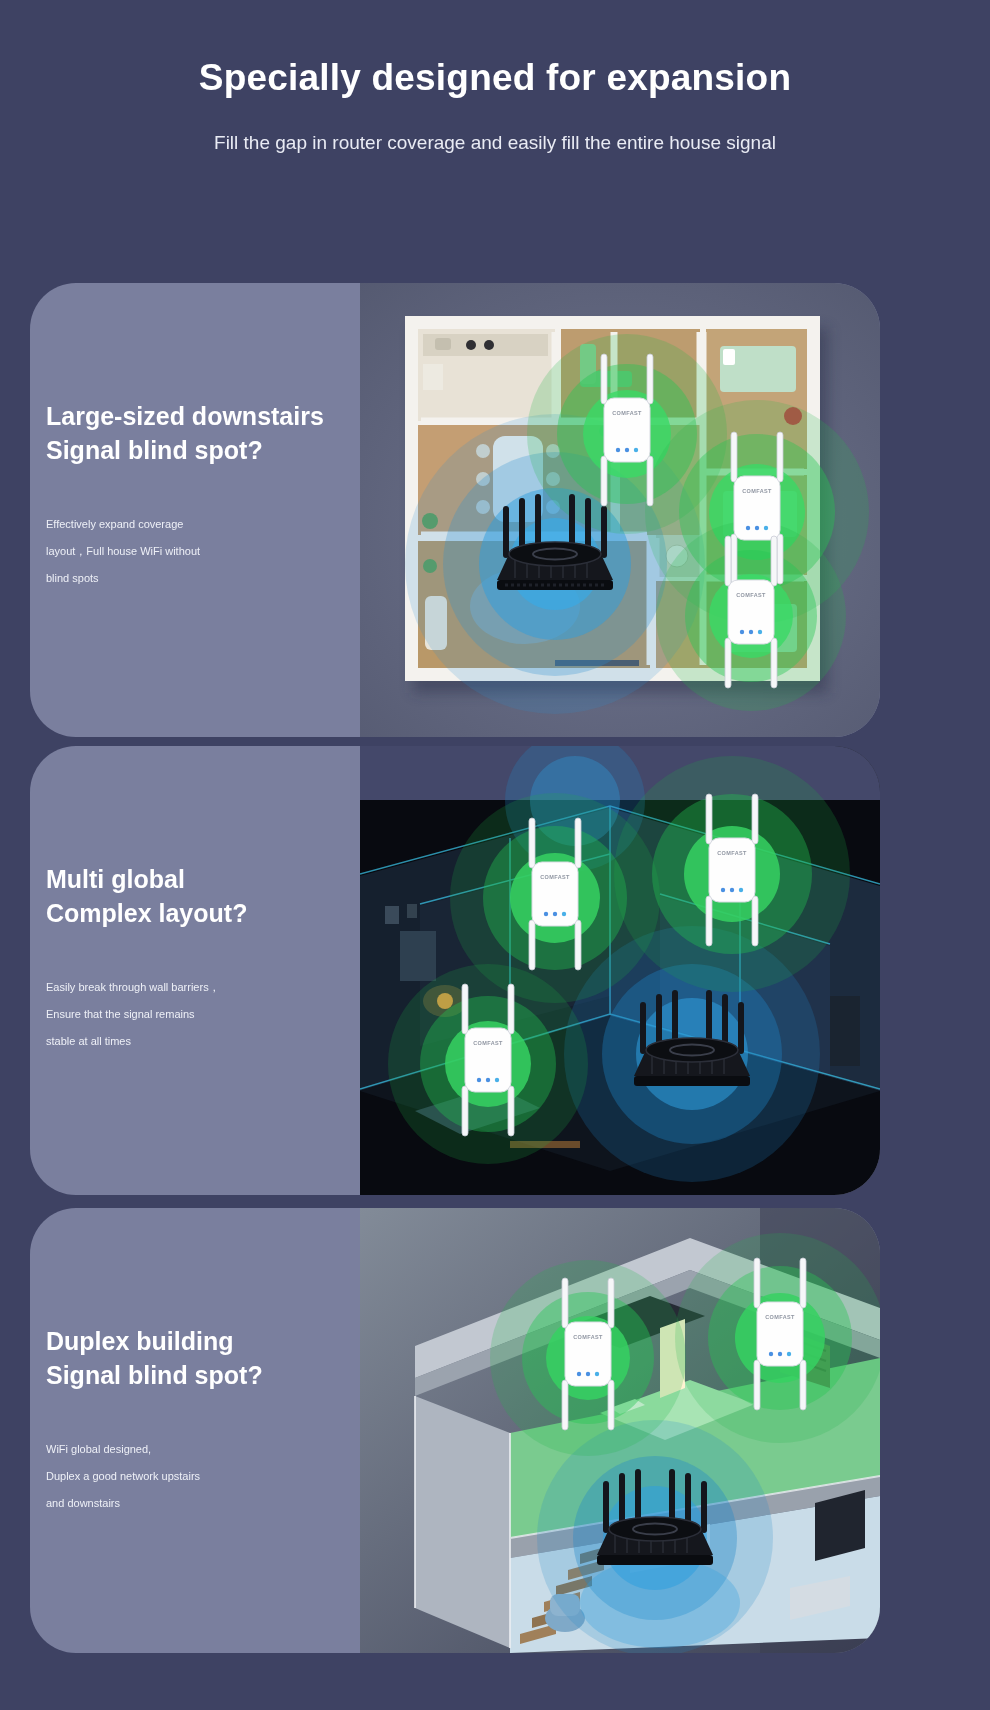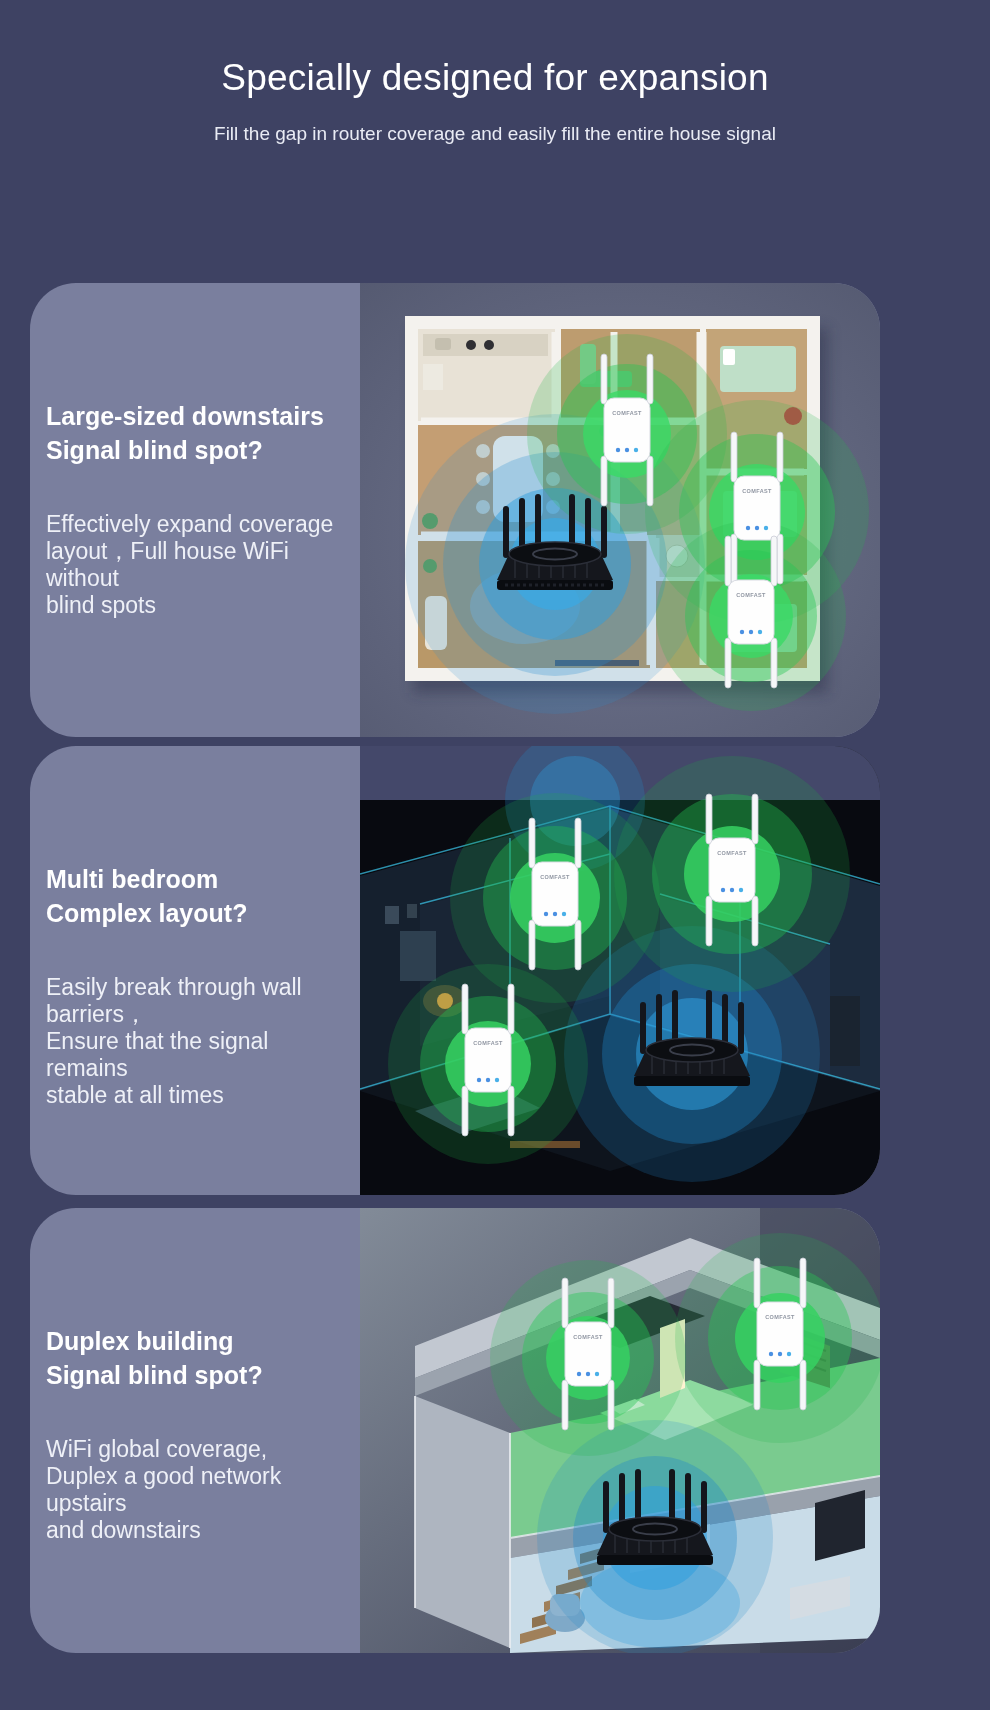--- a/index.html
+++ b/index.html
@@ -3,39 +3,39 @@
 <meta charset="utf-8">
 <style>
   html,body{margin:0;padding:0;background:#2e3150;}
   .page{
     position:relative;width:990px;height:1710px;margin:0 auto;
     background:#3E4263;overflow:hidden;
     font-family:"Liberation Sans",sans-serif;
   }
   
   .header{position:absolute;top:50px;left:0;width:100%;text-align:center;}
-  .h1{font-size:37px;font-weight:400;color:#ffffff;line-height:55px;letter-spacing:.2px;}
-  .sub{margin-top:17px;font-size:19px;color:#e9ebf4;line-height:24px;}
+  .h1{font-size:37px;font-weight:700;color:#ffffff;line-height:55px;letter-spacing:.2px;}
+  .sub{margin-top:26px;font-size:19px;color:#e9ebf4;line-height:24px;}
   
   .card{
     position:absolute;left:30px;width:850px;border-radius:46px;
     background:#7A7F9E;overflow:hidden;
   }
   .card1{top:283px;height:454px;}
   .card2{top:746px;height:449px;}
   .card3{top:1208px;height:445px;}
   .scene{position:absolute;top:0;left:330px;width:520px;height:100%;}
   .scene svg{display:block;}
   .panel-title{
     position:absolute;left:16px;top:116px;width:305px;
     font-size:25px;font-weight:700;color:#ffffff;line-height:34px;
   }
   .panel-body{
     position:absolute;left:16px;top:228px;width:305px;
-    font-size:23px;font-weight:400;color:#eef0f7;line-height:27px;
+    font-size:11px;font-weight:400;color:#eef0f7;line-height:27px;
   }
   
   .brand-txt{font-family:"Liberation Sans",sans-serif;font-size:5.5px;font-weight:700;
     fill:#9096a2;letter-spacing:.4px;}
 </style>
 </head>
 <body>
 
 <div class="page">
 
@@ -240,21 +240,21 @@
           <circle cx="128" cy="318" r="68" fill="#24BD50" opacity="0.4"></circle>
           <circle cx="128" cy="318" r="43" fill="#36D161" opacity="0.85"></circle>
         </g>
         <use href="#rt2" transform="translate(332,318)"></use>
         <use href="#ext2" transform="translate(195,148)"></use>
         <use href="#ext2" transform="translate(372,124)"></use>
         <use href="#ext2" transform="translate(128,314)"></use>
       </svg>
     </div>
     <div class="panel-title">
-      <span>Multi bedroom</span><br>
+      <span>Multi global</span><br>
       <span>Complex layout?</span>
     </div>
     <div class="panel-body">
       <span>Easily break through wall barriers，</span><br>
       <span>Ensure that the signal remains</span><br>
       <span>stable at all times</span>
     </div>
   </section>
 
   <section class="card card3">
@@ -351,19 +351,19 @@
         <use href="#rt3" transform="translate(295,335)"></use>
         <use href="#ext3" transform="translate(228,146)"></use>
         <use href="#ext3" transform="translate(420,126)"></use>
       </svg>
     </div>
     <div class="panel-title">
       <span>Duplex building</span><br>
       <span>Signal blind spot?</span>
     </div>
     <div class="panel-body">
-      <span>WiFi global coverage,</span><br>
+      <span>WiFi global designed,</span><br>
       <span>Duplex a good network upstairs</span><br>
       <span>and downstairs</span>
     </div>
   </section>
 
 </div>
 
 </body></html>

